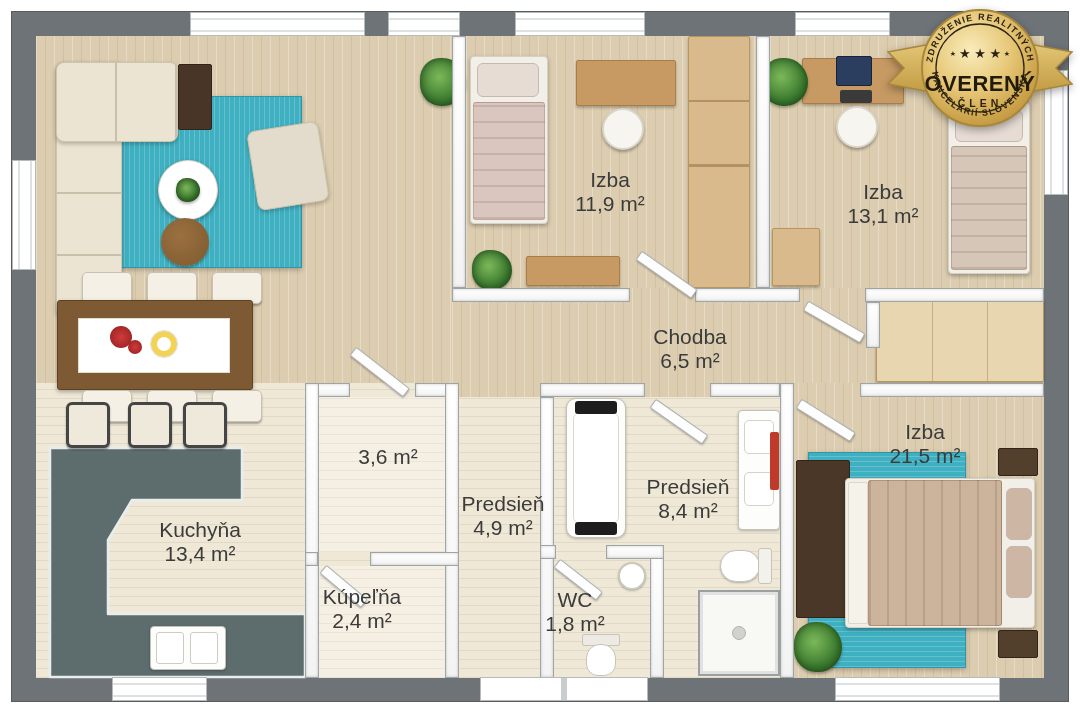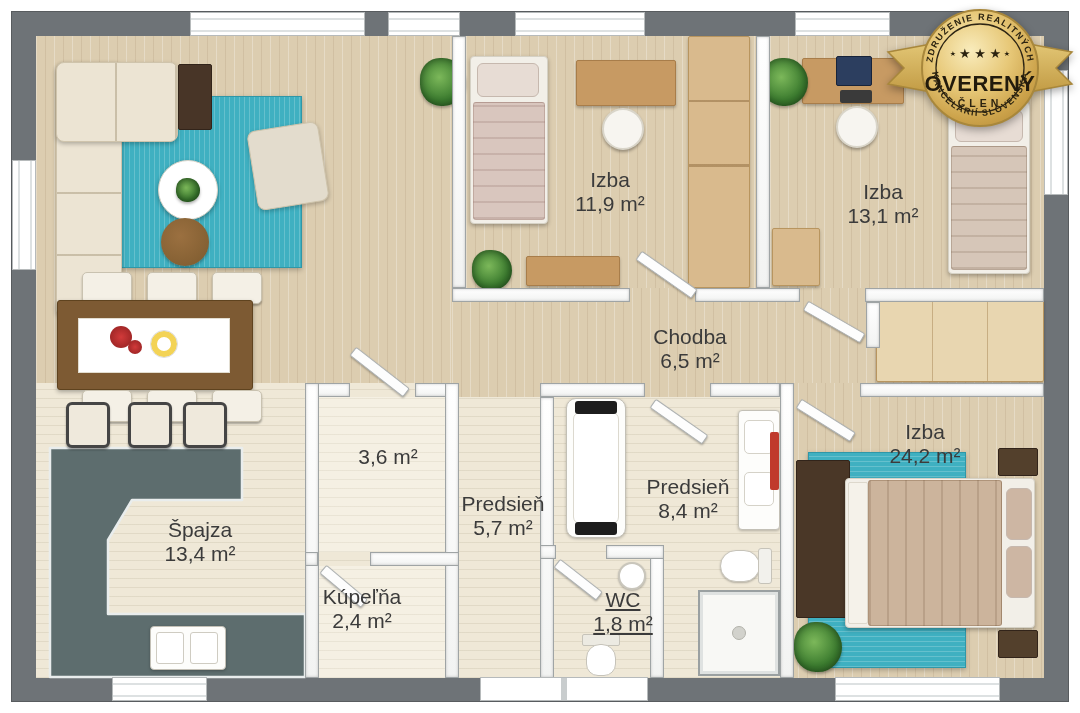--- a/index.html
+++ b/index.html
@@ -61,21 +61,21 @@
 
   
   .room-label{position:absolute;z-index:10;transform:translateX(-50%);text-align:center;
     color:#3b3b3b;font-size:21px;line-height:1.13;display:flex;flex-direction:column;white-space:nowrap;}
   .lbl-technicka .room-name{white-space:normal;width:126px;}
   .lbl-obyvacka{left:330px;top:292px;} .lbl-izba1{left:610px;top:168px;}
   .lbl-izba2{left:883px;top:180px;}  .lbl-chodba{left:690px;top:325px;}
   .lbl-technicka{left:388px;top:445px;} .lbl-predsien{left:503px;top:492px;}
   .lbl-kupelna{left:688px;top:475px;} .lbl-izba3{left:925px;top:420px;}
   .lbl-kuchyna{left:200px;top:518px;} .lbl-spajza{left:362px;top:585px;}
-  .lbl-wc{left:623px;top:588px;text-decoration:underline;}
+  .lbl-wc{left:575px;top:588px;}
 
   
   .watermark{position:absolute;left:372px;top:326px;z-index:11;font-weight:bold;font-size:44px;
     color:rgba(253,252,248,.55);letter-spacing:1px;text-shadow:0 2px 3px rgba(90,80,60,.28);}
   .watermark sup{font-size:16px;vertical-align:28px;}
 
   
   .badge{position:absolute;left:880px;top:2px;width:200px;height:150px;z-index:12;
     filter:drop-shadow(0 3px 4px rgba(0,0,0,.35));}
 </style>
@@ -224,32 +224,32 @@
   </div>
   <div class="room-label lbl-chodba">
     <span class="room-name">Chodba</span>
     <span class="room-area">6,5 m²</span>
   </div>
   <div class="room-label lbl-technicka">
     <span class="room-area">3,6 m²</span>
   </div>
   <div class="room-label lbl-predsien">
     <span class="room-name">Predsieň</span>
-    <span class="room-area">5,7 m²</span>
+    <span class="room-area">4,9 m²</span>
   </div>
   <div class="room-label lbl-kupelna">
     <span class="room-name">Predsieň</span>
     <span class="room-area">8,4 m²</span>
   </div>
   <div class="room-label lbl-izba3">
     <span class="room-name">Izba</span>
-    <span class="room-area">24,2 m²</span>
+    <span class="room-area">21,5 m²</span>
   </div>
   <div class="room-label lbl-kuchyna">
-    <span class="room-name">Špajza</span>
+    <span class="room-name">Kuchyňa</span>
     <span class="room-area">13,4 m²</span>
   </div>
   <div class="room-label lbl-spajza">
     <span class="room-name">Kúpeľňa</span>
     <span class="room-area">2,4 m²</span>
   </div>
   <div class="room-label lbl-wc">
     <span class="room-name">WC</span>
     <span class="room-area">1,8 m²</span>
   </div>

